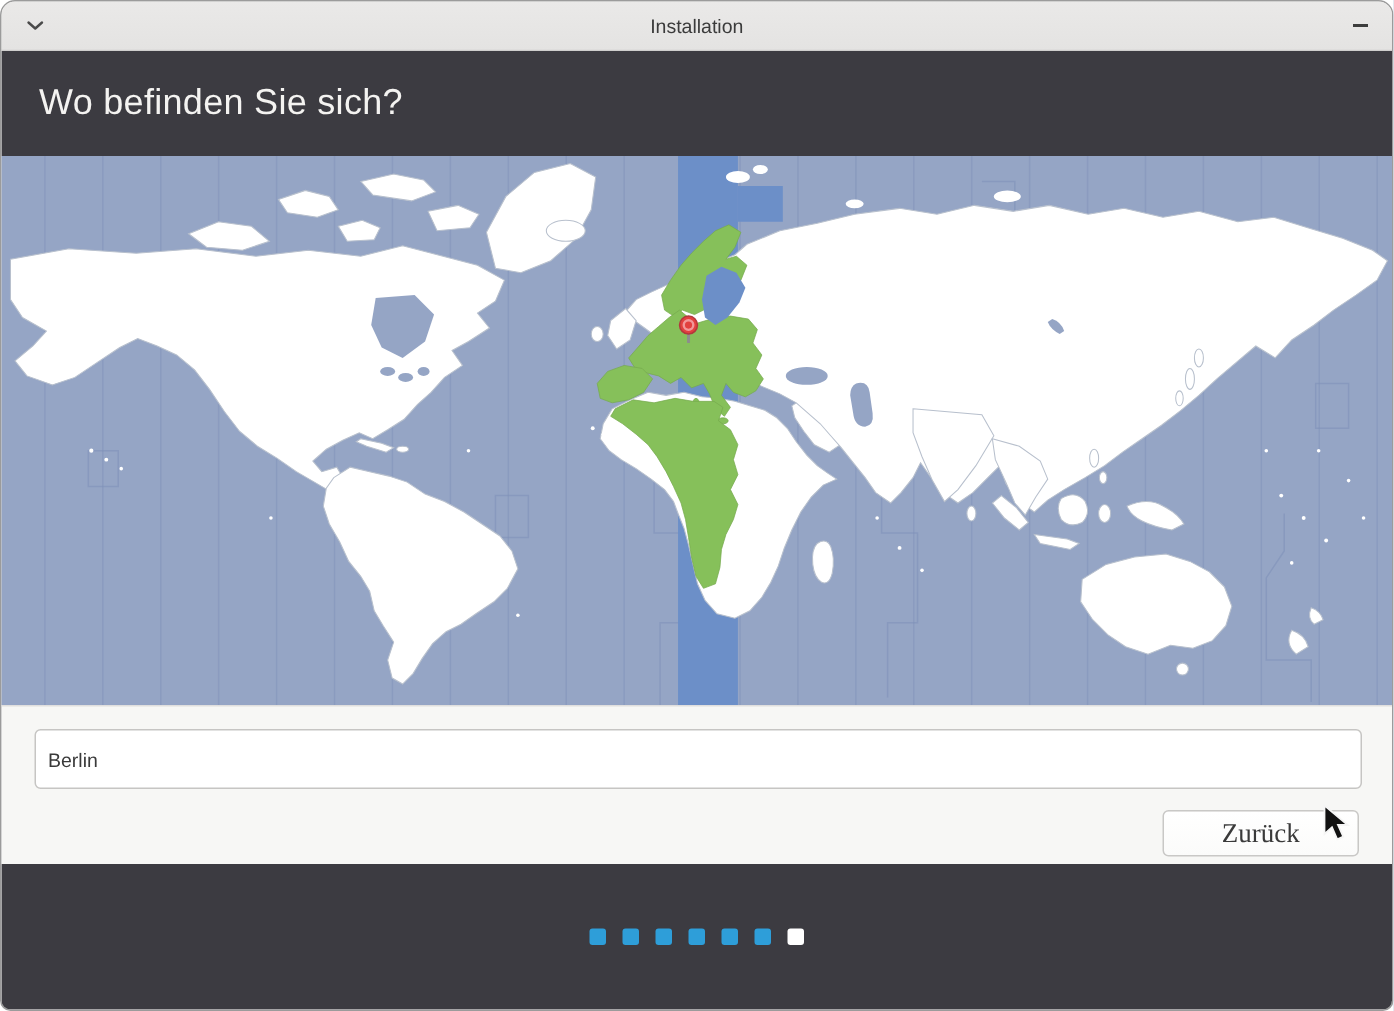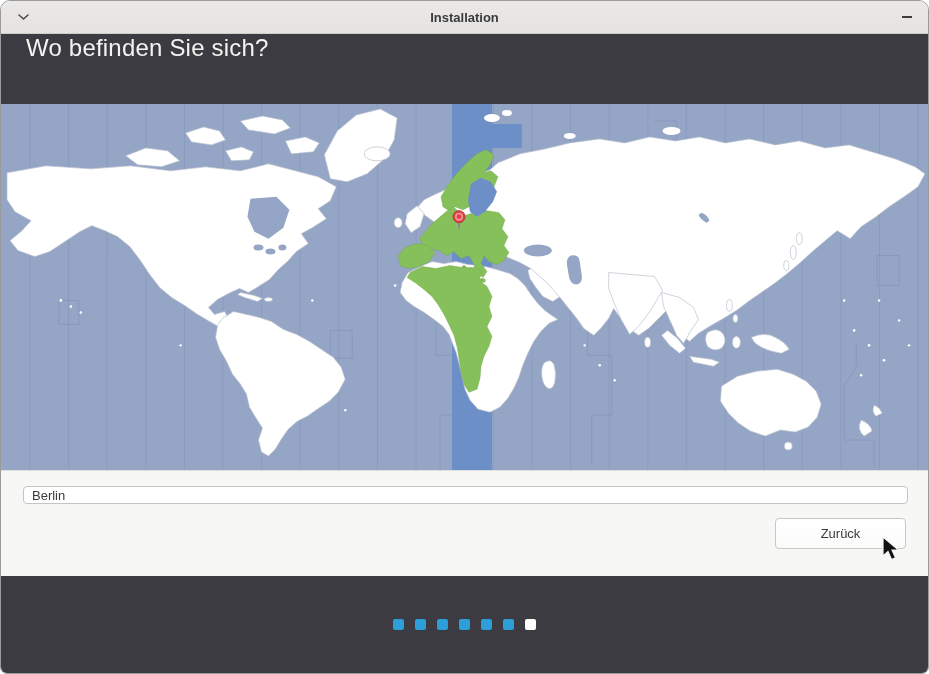--- a/index.html
+++ b/index.html
@@ -10,55 +10,55 @@
   }
   
   .titlebar{
     position:relative;height:32px;flex:0 0 32px;
     background:linear-gradient(var(--titlebar-bg),#e4e3e2);
     border-bottom:1px solid #cfcecd;
   }
   .titlebar .title{
     position:absolute;left:0;right:0;top:0;bottom:0;
     display:flex;align-items:center;justify-content:center;
-    font-size:13px;font-weight:700;color:var(--titlebar-text);
+    font-size:13px;font-weight:400;color:var(--titlebar-text);
   }
   .menu-btn{position:absolute;left:16px;top:0;height:100%;display:flex;align-items:center;cursor:default;}
   .min-btn{position:absolute;right:16px;top:0;height:100%;display:flex;align-items:center;}
   .min-glyph{width:10px;height:2px;background:#3d3d3d;}
   
   .header{
     height:70px;flex:0 0 70px;background:var(--chrome);
-    display:flex;align-items:flex-start;padding-left:25px;
+    display:flex;align-items:center;padding-left:25px;
   }
   .header h1{margin:0;font-size:24px;font-weight:400;color:var(--header-text);letter-spacing:.2px;}
   
   .map{height:366px;flex:0 0 366px;position:relative;background:var(--ocean);}
   .map svg{display:block;width:100%;height:100%;}
   .ocean-fill{fill:var(--ocean);}
   .tz-line{stroke:var(--zone-line);stroke-width:1;opacity:.45;}
   .tz-step{stroke:var(--zone-line);stroke-width:1;fill:none;opacity:.55;}
   .band{fill:var(--selected-zone);}
   .land{fill:var(--land);stroke:var(--land-border);stroke-width:.7;}
   .lake{fill:var(--ocean);stroke:none;}
   .green{fill:var(--highlight);stroke:#76ab4e;stroke-width:.5;}
   .islet{fill:var(--land);}
   
   .panel{height:105px;flex:0 0 105px;background:var(--panel-bg);border-top:1px solid #e0dfde;}
   .loc-input{
-    display:block;box-sizing:border-box;width:885px;height:18px;margin:15px 22px 0 22px;
+    display:block;box-sizing:border-box;width:885px;height:40px;margin:15px 22px 0 22px;
     border:1px solid var(--input-border);border-radius:4px;background:#fff;
     padding:0 8px;font-family:"Liberation Sans",sans-serif;font-size:13px;color:var(--text);outline:none;
   }
   .btn-row{display:flex;justify-content:flex-end;gap:8px;margin:14px 22px 0 0;}
   .btn{
     box-sizing:border-box;min-width:131px;height:31px;
     background:linear-gradient(#ffffff,#fbfbfa);
     border:1px solid var(--btn-border);border-radius:4px;
-    font-family:Liberation Sans, sans-serif;font-size:13px;color:var(--text);
+    font-family:Liberation Serif, serif;font-size:18px;color:var(--text);
   }
   
   .footer{flex:1 1 auto;background:var(--chrome);display:flex;align-items:center;justify-content:center;gap:11px;}
   .dot{width:11px;height:11px;border-radius:2px;}
   .dot.done{background:var(--dot-blue);}
   .dot.current{background:var(--dot-white);}
   
   .cursor{position:absolute;left:880px;top:535px;width:21px;height:26px;pointer-events:none;z-index:50;}
 </style>
 </head>

